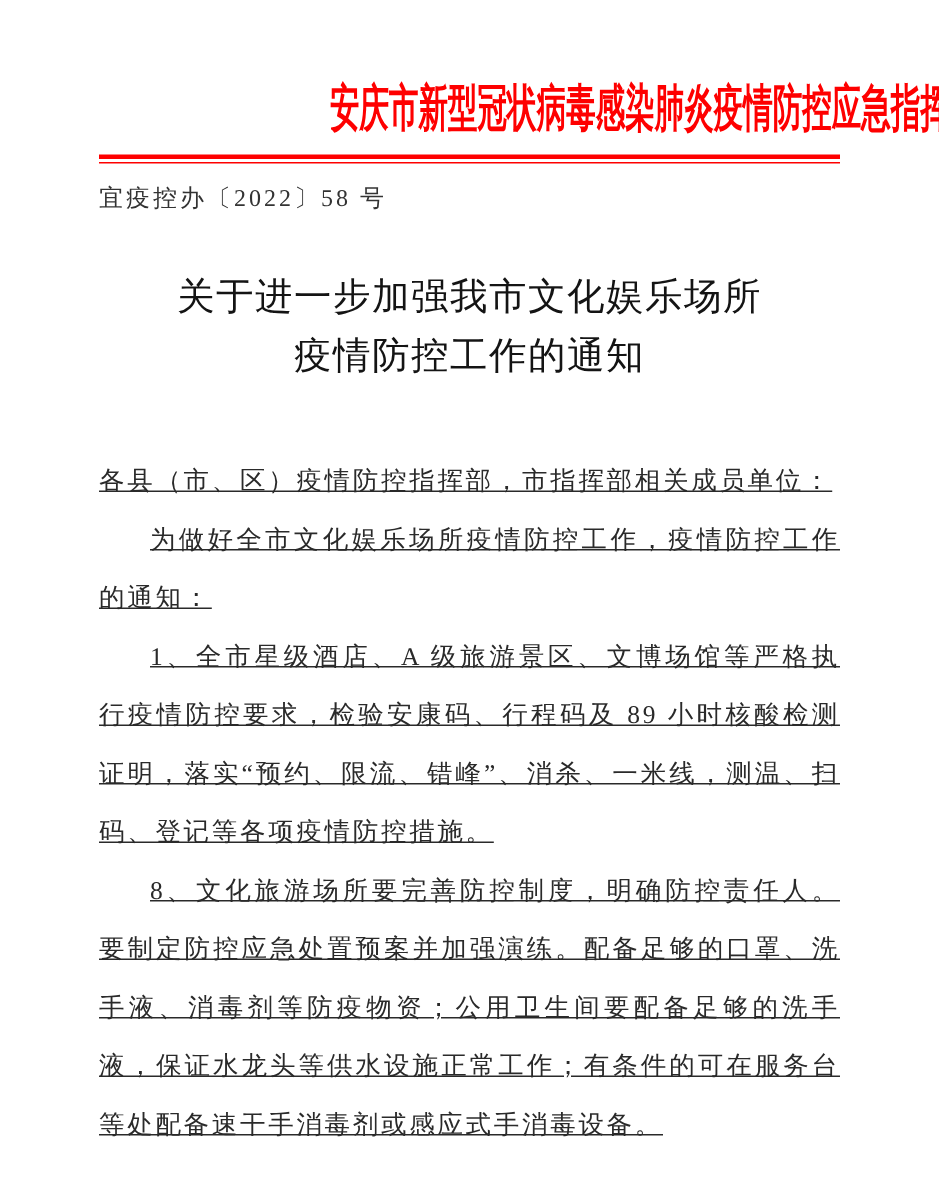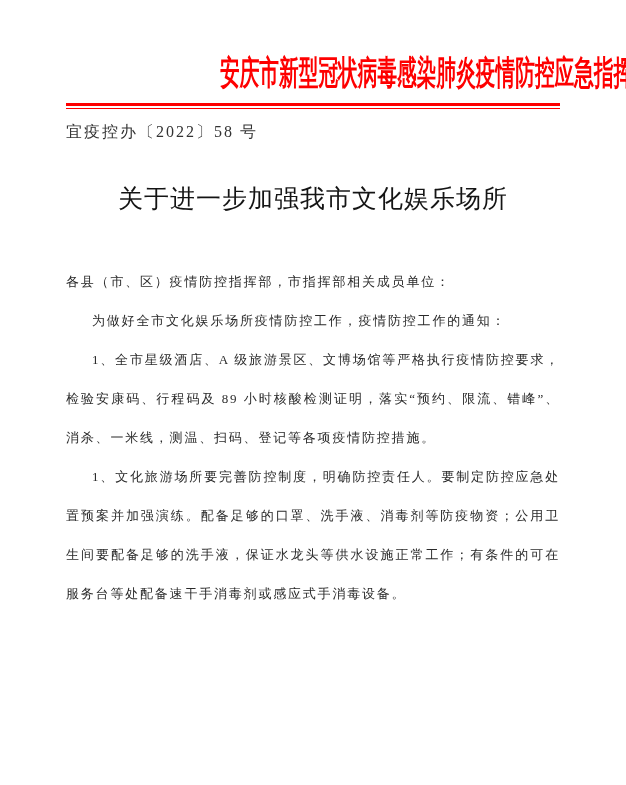--- a/index.html
+++ b/index.html
@@ -54,25 +54,26 @@
     font-family: "Liberation Sans", "DejaVu Sans", sans-serif;
     font-weight: normal;
     font-size: 25px;
     line-height: 39px;
     color: #141414;
     letter-spacing: 1px;
   }
   
   .body-text {
     margin-top: 44px;
-    font-size: 13px;
+    font-size: 17px;
     line-height: 39px;
     letter-spacing: 1.8px;
     text-align: justify;
     color: #2a2a2a;
+    text-decoration: underline;
   }
   .body-text p.indent { text-indent: 2em; }
   .body-text p { margin: 0; padding: 0; }
 </style>
 </head>
 <body>
 
 <div class="page">
   <div class="content">
 
@@ -82,23 +83,24 @@
 
     <div class="rule">
       <div class="rule-thick"></div>
       <div class="rule-thin"></div>
     </div>
 
     <div class="doc-number">宜疫控办〔2022〕58 号</div>
 
     <div class="notice-title">
       <div>关于进一步加强我市文化娱乐场所</div>
+      <div>疫情防控工作的通知</div>
     </div>
 
     <div class="body-text">
       <p>各县（市、区）疫情防控指挥部，市指挥部相关成员单位：</p>
       <p class="indent">为做好全市文化娱乐场所疫情防控工作，疫情防控工作的通知：</p>
       <p class="indent">1、全市星级酒店、A 级旅游景区、文博场馆等严格执行疫情防控要求，检验安康码、行程码及 89 小时核酸检测证明，落实“预约、限流、错峰”、消杀、一米线，测温、扫码、登记等各项疫情防控措施。</p>
-      <p class="indent">1、文化旅游场所要完善防控制度，明确防控责任人。要制定防控应急处置预案并加强演练。配备足够的口罩、洗手液、消毒剂等防疫物资；公用卫生间要配备足够的洗手液，保证水龙头等供水设施正常工作；有条件的可在服务台等处配备速干手消毒剂或感应式手消毒设备。</p>
+      <p class="indent">8、文化旅游场所要完善防控制度，明确防控责任人。要制定防控应急处置预案并加强演练。配备足够的口罩、洗手液、消毒剂等防疫物资；公用卫生间要配备足够的洗手液，保证水龙头等供水设施正常工作；有条件的可在服务台等处配备速干手消毒剂或感应式手消毒设备。</p>
     </div>
 
   </div>
 </div>
 
 </body></html>

